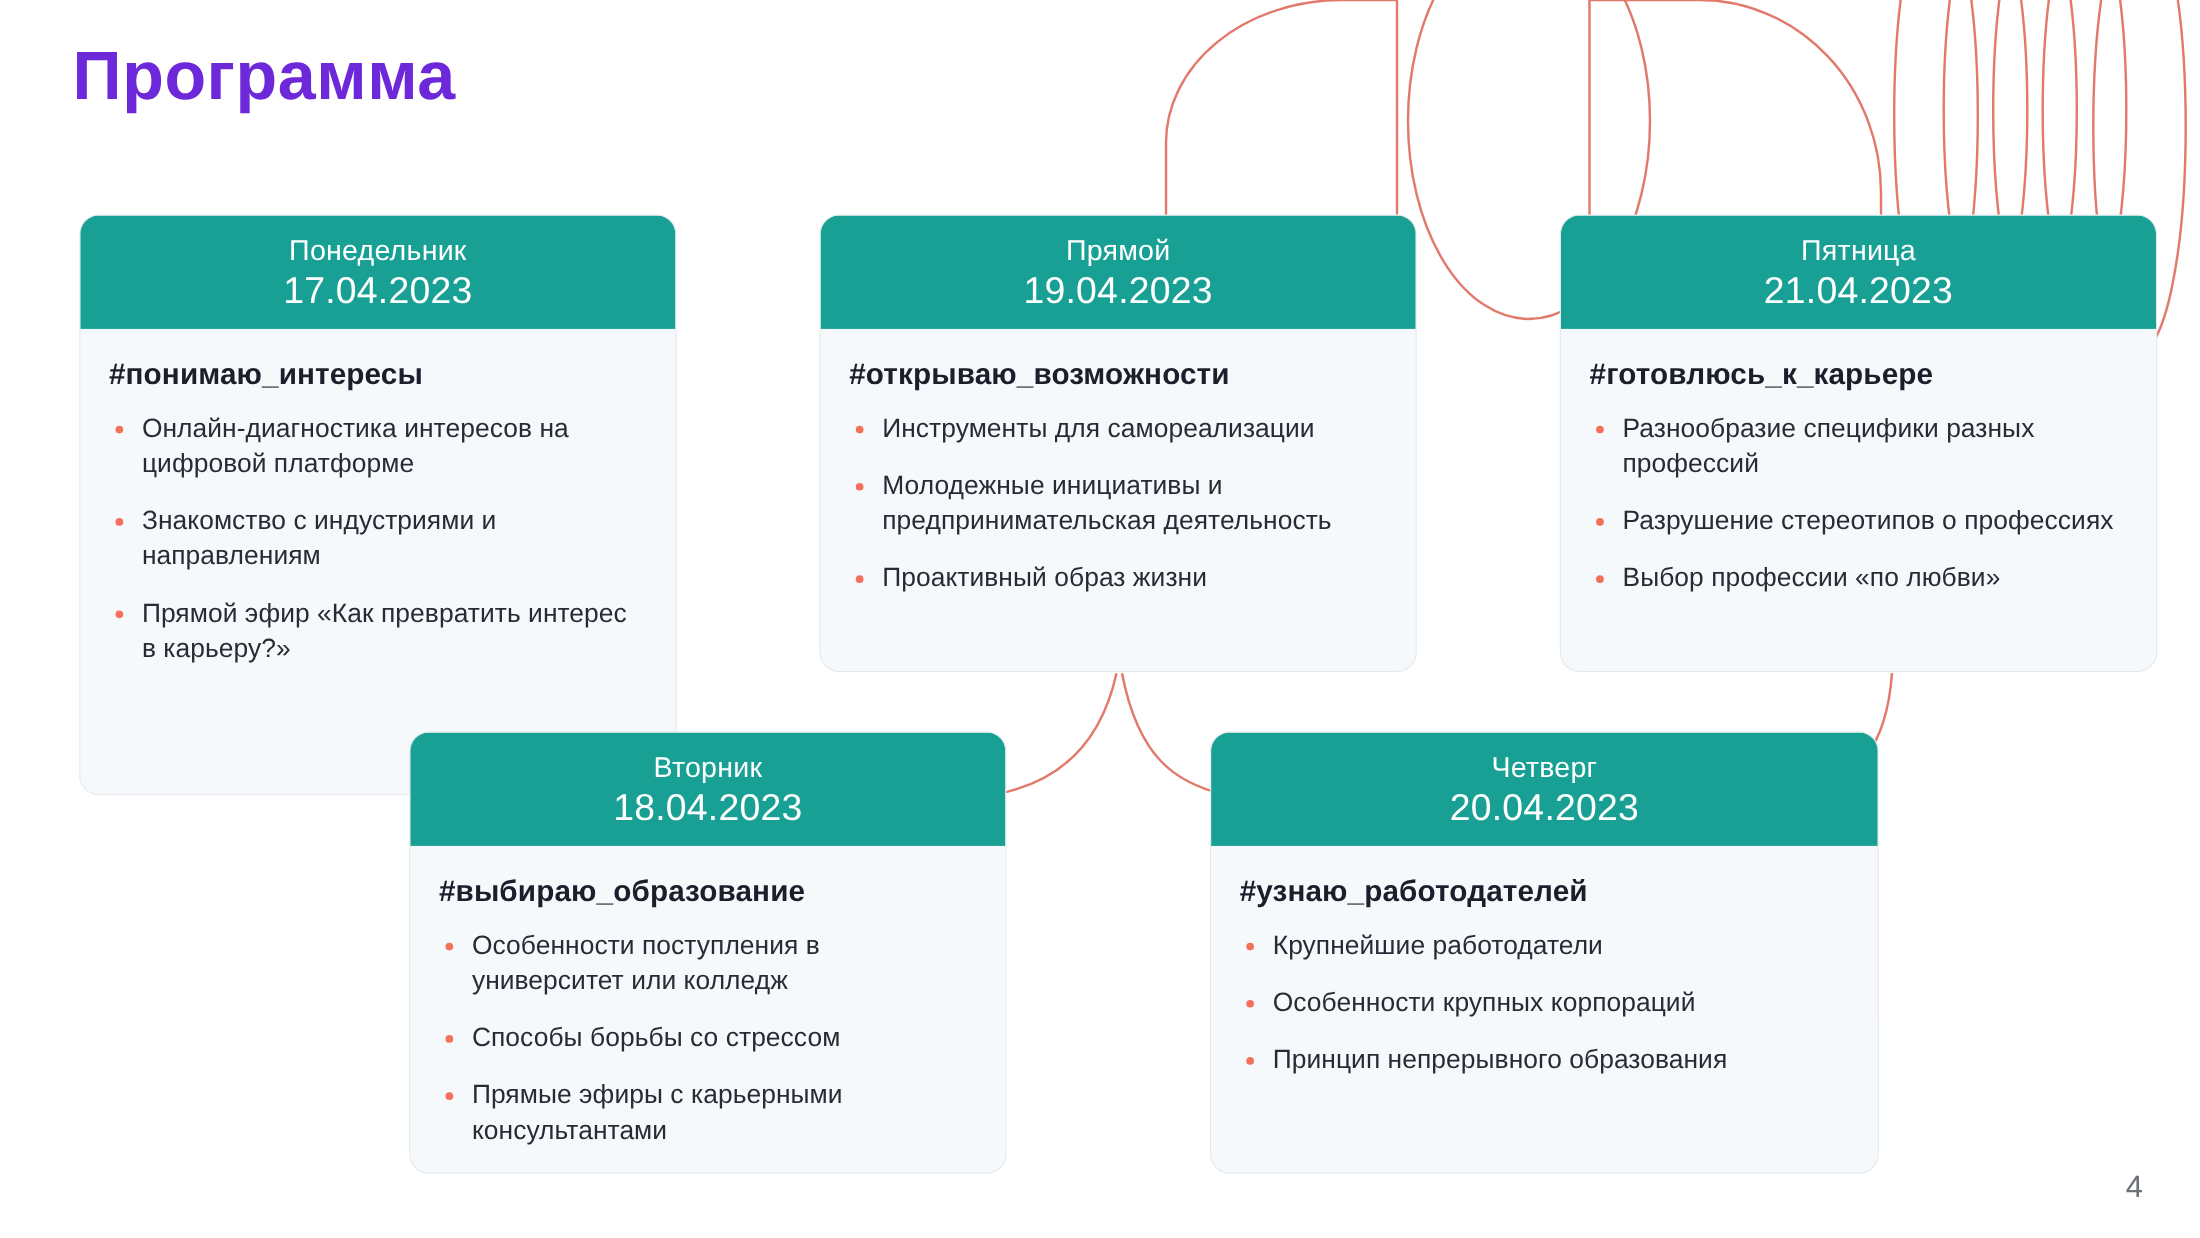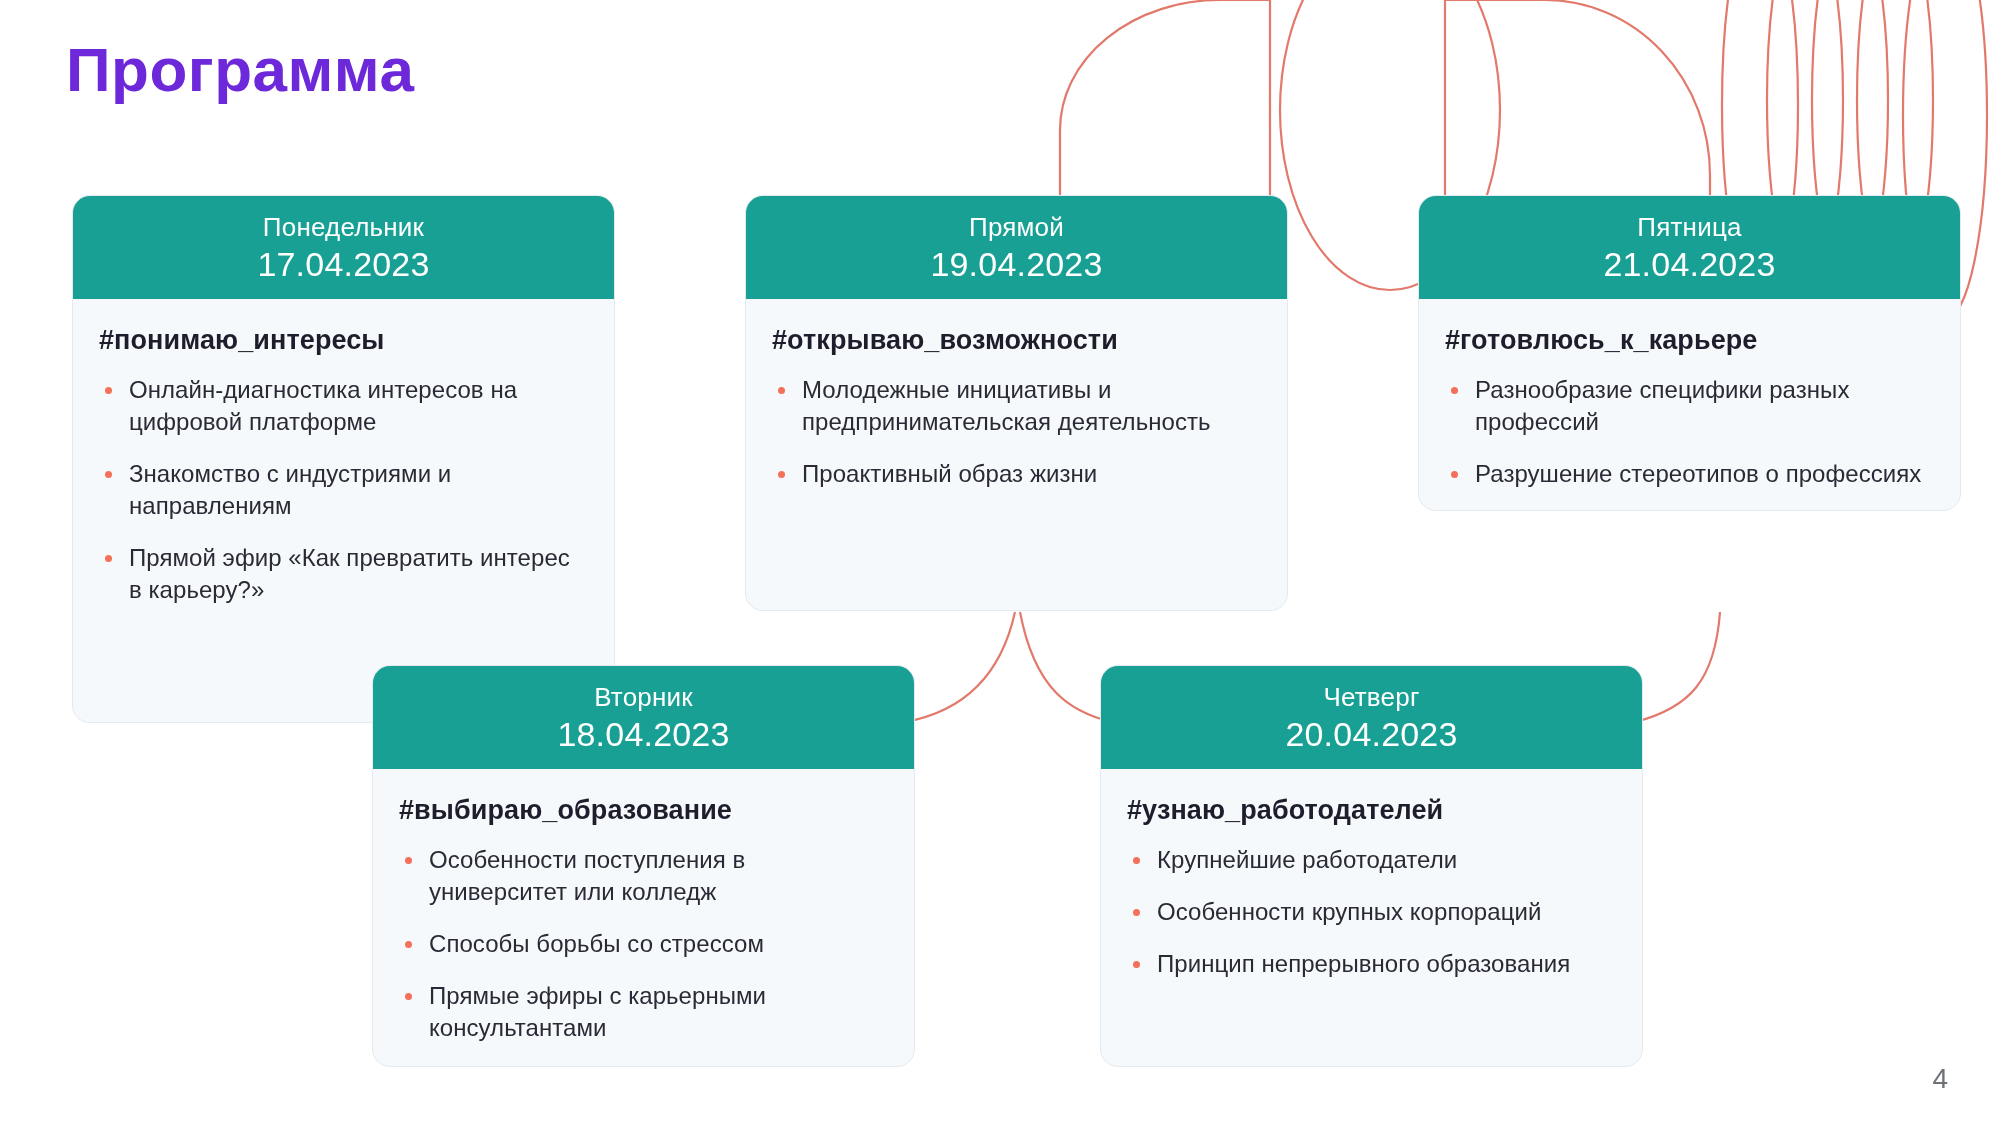--- a/index.html
+++ b/index.html
@@ -104,25 +104,25 @@
     height: 7px;
     border-radius: 50%;
     background: #F4705A;
   }
 
   
   #card-mon  { left: 72px;   top: 195px;  width: 543px; }
   #card-wed  { left: 745px;  top: 195px;  width: 543px; }
   #card-fri  { left: 1418px; top: 195px;  width: 543px; }
   #card-tue  { left: 372px;  top: 665px;  width: 543px; }
-  #card-thu  { left: 1100px; top: 665px;  width: 543px; }
+  #card-thu  { left: 1100px; top: 665px;  width: 608px; }
 
   #card-mon  { height: 528px; }
   #card-wed  { height: 416px; }
-  #card-fri  { height: 316px; }
+  #card-fri  { height: 416px; }
   #card-tue  { height: 402px; }
   #card-thu  { height: 402px; }
 
   
   #page-number {
     position: absolute;
     right: 52px;
     bottom: 30px;
     font-size: 28px;
     color: #6D7278;
@@ -173,20 +173,21 @@
   </div>
 
   <div class="card" id="card-wed">
     <div class="card-header">
       <div class="card-day">Прямой</div>
       <div class="card-date">19.04.2023</div>
     </div>
     <div class="card-body">
       <div class="hashtag">#открываю_возможности</div>
       <ul class="bullets">
+        <li>Инструменты для самореализации</li>
         <li>Молодежные инициативы и предпринимательская деятельность</li>
         <li>Проактивный образ жизни</li>
       </ul>
     </div>
   </div>
 
   <div class="card" id="card-fri">
     <div class="card-header">
       <div class="card-day">Пятница</div>
       <div class="card-date">21.04.2023</div>

